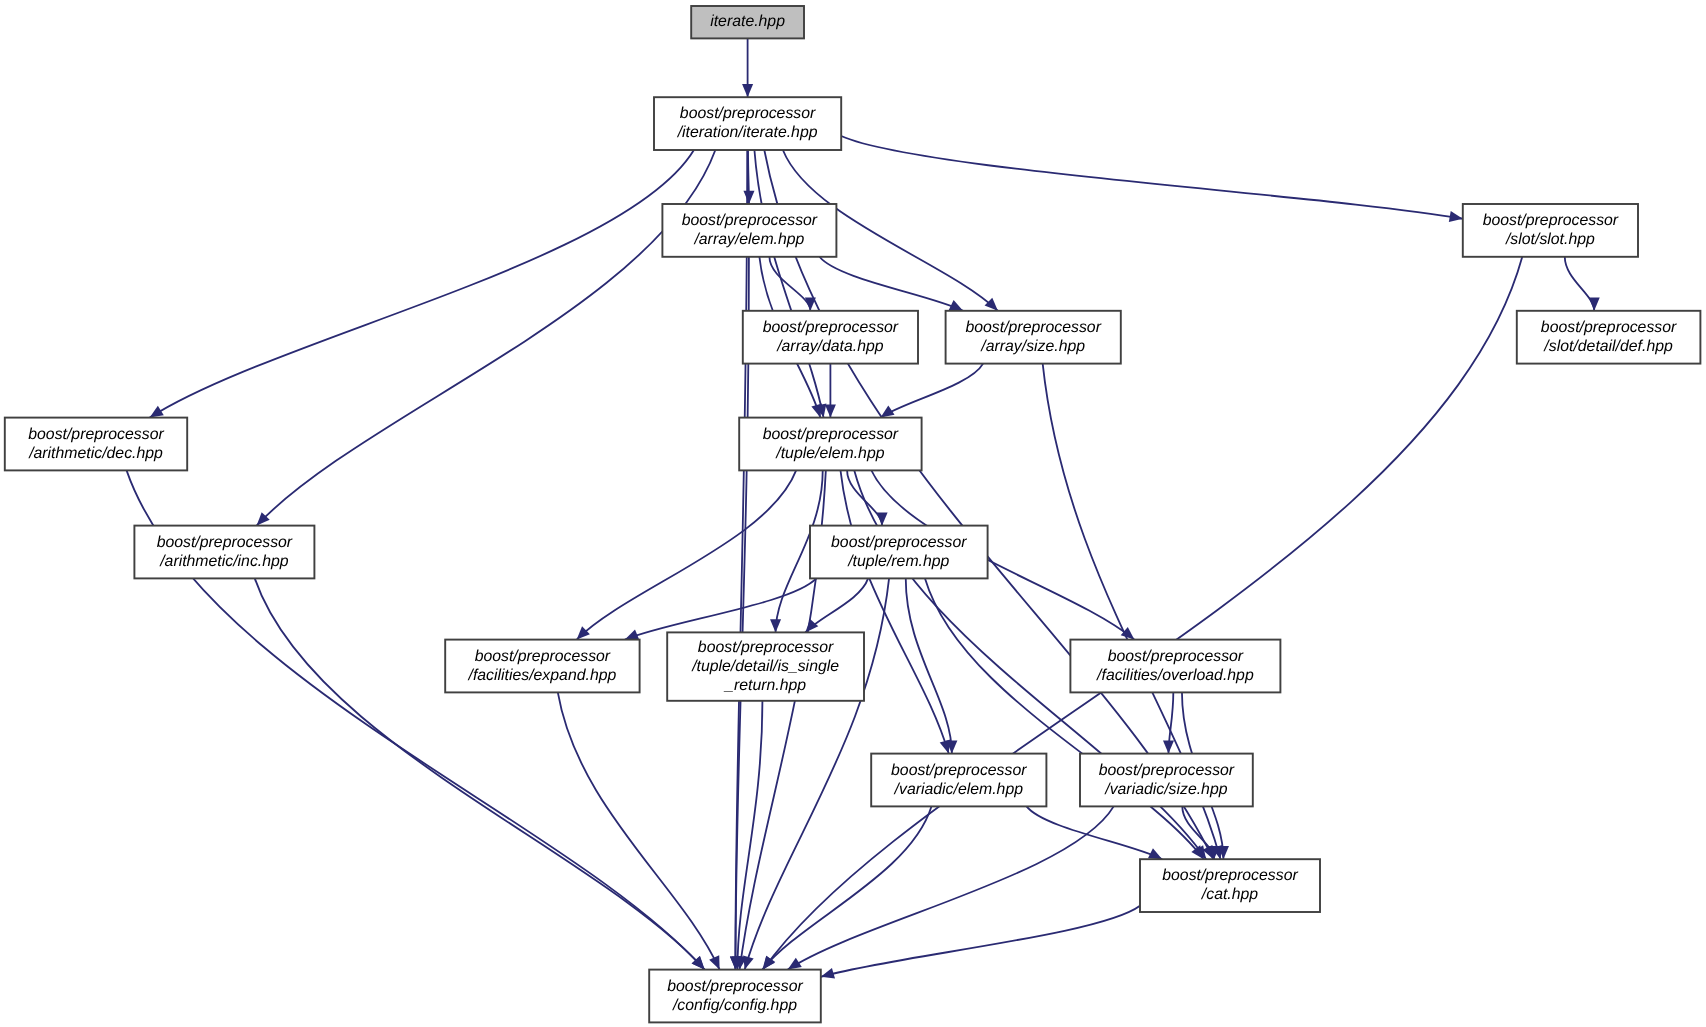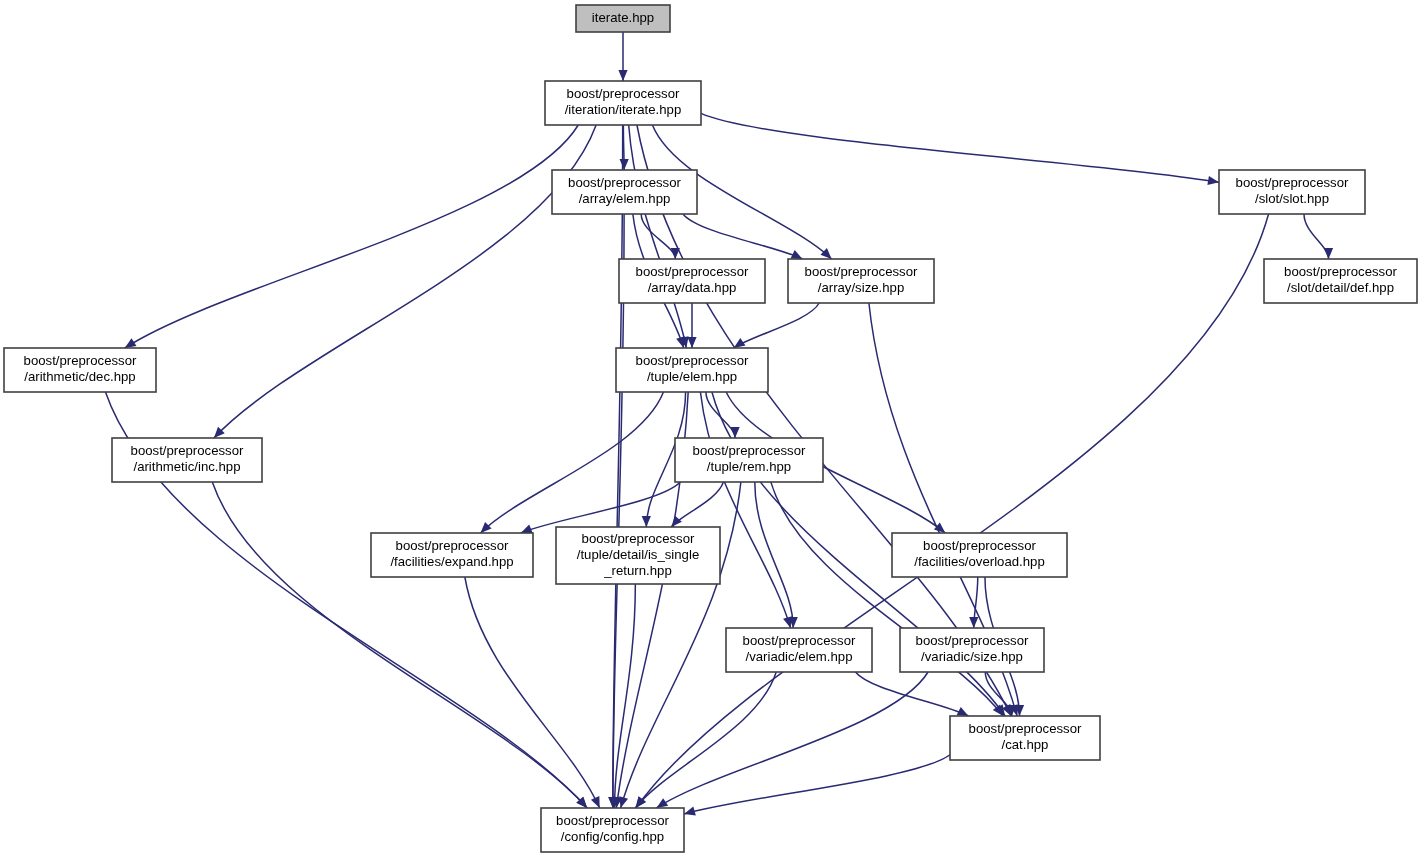--- a/index.html
+++ b/index.html
@@ -10,20 +10,21 @@
   body {
     width: 1422px;
     height: 856px;
     font-family: "Liberation Sans", sans-serif;
     overflow: hidden;
   }
   #graph-root {
     position: relative;
     width: 1422px;
     height: 824px;
+    font-style: italic;
   }
   svg#dep-graph {
     display: block;
     width: 1422px;
     height: 856px;
   }
   .node-box {
     fill: #ffffff;
     stroke: #404040;
     stroke-width: 1.6;

